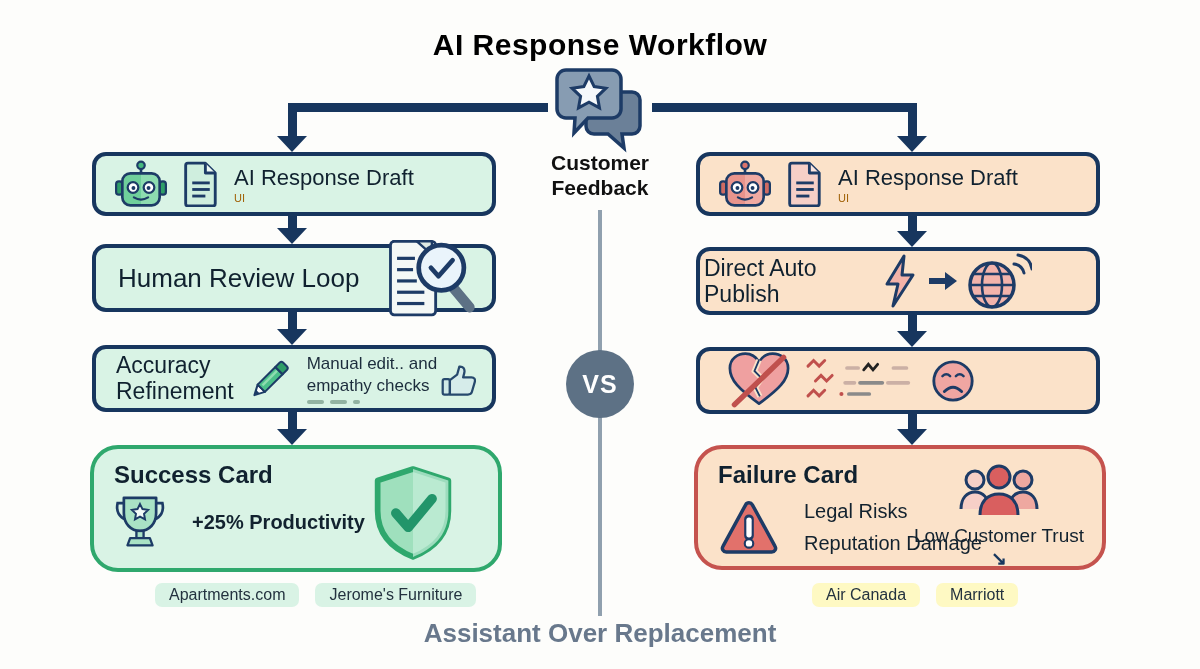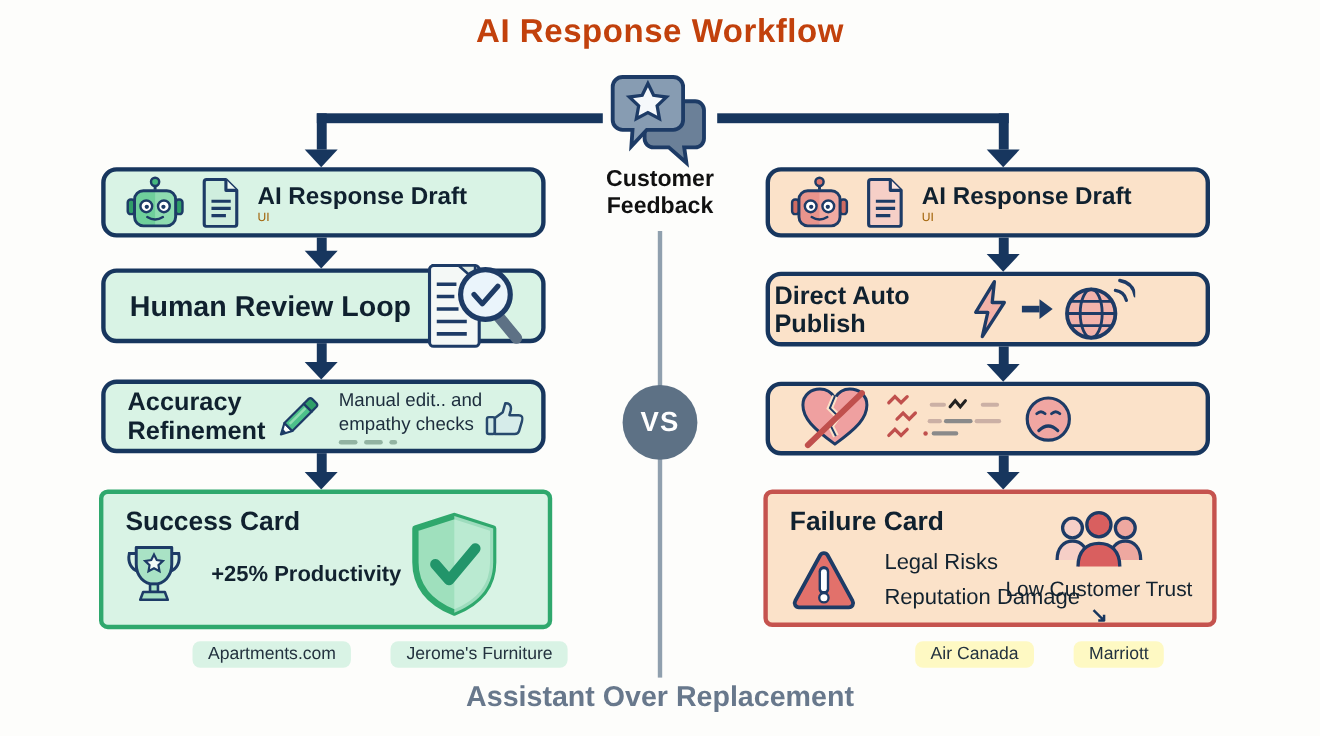--- a/index.html
+++ b/index.html
@@ -3,53 +3,53 @@
 <meta charset="utf-8">
 <style>
   html,body{margin:0;padding:0;}
   body{
     width:1200px;height:669px;position:relative;overflow:hidden;
     background:#fdfdfb;font-family:"Liberation Sans",sans-serif;
     color:#1a2433;
   }
   .abs{position:absolute;}
   
-  .main-title{top:12px;left:0;width:1200px;text-align:center;
-    font-size:30px;font-weight:bold;color:#c2410c;letter-spacing:.5px;}
+  .main-title{top:28px;left:0;width:1200px;text-align:center;
+    font-size:30px;font-weight:bold;color:#000000;letter-spacing:.5px;}
   .footer-title{top:618px;left:0;width:1200px;text-align:center;
     font-size:26px;font-weight:bold;color:#68788c;}
   
   .center-line{left:598px;top:210px;width:4px;height:406px;background:#90a0ae;}
   .vs-circle{left:566px;top:350px;width:68px;height:68px;border-radius:50%;
     background:#5d7185;display:flex;align-items:center;justify-content:center;
     color:#fff;font-size:25px;font-weight:bold;letter-spacing:1px;}
   .feedback-label{left:520px;top:150px;width:160px;text-align:center;
     font-size:21px;font-weight:bold;color:#111;line-height:1.2;}
   
   .hline{height:9px;background:#17365e;}
   .stem{width:9px;background:#17365e;}
   .ahead{width:0;height:0;border-left:15px solid transparent;
     border-right:15px solid transparent;border-top:16px solid #17365e;}
   
   .box{left:92px;width:404px;border:4px solid #17365e;border-radius:14px;
     display:flex;align-items:center;box-sizing:border-box;}
   .box.rcol{left:696px;}
   .green{background:#d9f3e5;}
   .peach{background:#fbe2c9;}
-  .box-title{font-weight:bold;color:#10212f;}
+  .box-title{font-weight:normal;color:#10212f;}
   .subtitle{font-size:11px;color:#a16207;margin-top:1px;}
   
-  .card{width:412px;border-radius:8px;box-sizing:border-box;padding:12px 20px;}
+  .card{width:412px;border-radius:28px;box-sizing:border-box;padding:12px 20px;}
   .card-green{left:90px;border:4px solid #2fa86d;background:#d9f3e5;}
   .card-red{left:694px;border:4px solid #c5534e;background:#fbe2c9;}
   .card-title{font-size:24px;font-weight:bold;color:#10212f;}
   .metric{font-size:20px;color:#12222f;line-height:1.6;}
   
   .badge-row{display:flex;gap:16px;}
-  .badge{border-radius:7px;padding:3px 14px;font-size:16px;color:#23323f;white-space:nowrap;margin-left:20px;}
+  .badge{border-radius:7px;padding:3px 14px;font-size:16px;color:#23323f;white-space:nowrap;}
   .badge.g{background:#d9f3e5;}
   .badge.p{background:#fef9c3;}
   .note-text{font-size:17px;color:#1c2c3c;line-height:1.25;}
   .dashes{display:flex;gap:6px;margin-top:4px;}
   .dash{height:4px;border-radius:2px;background:#92b3a2;}
   .trend{color:#17365e;font-weight:bold;}
 </style>
 </head>
 <body>
 

